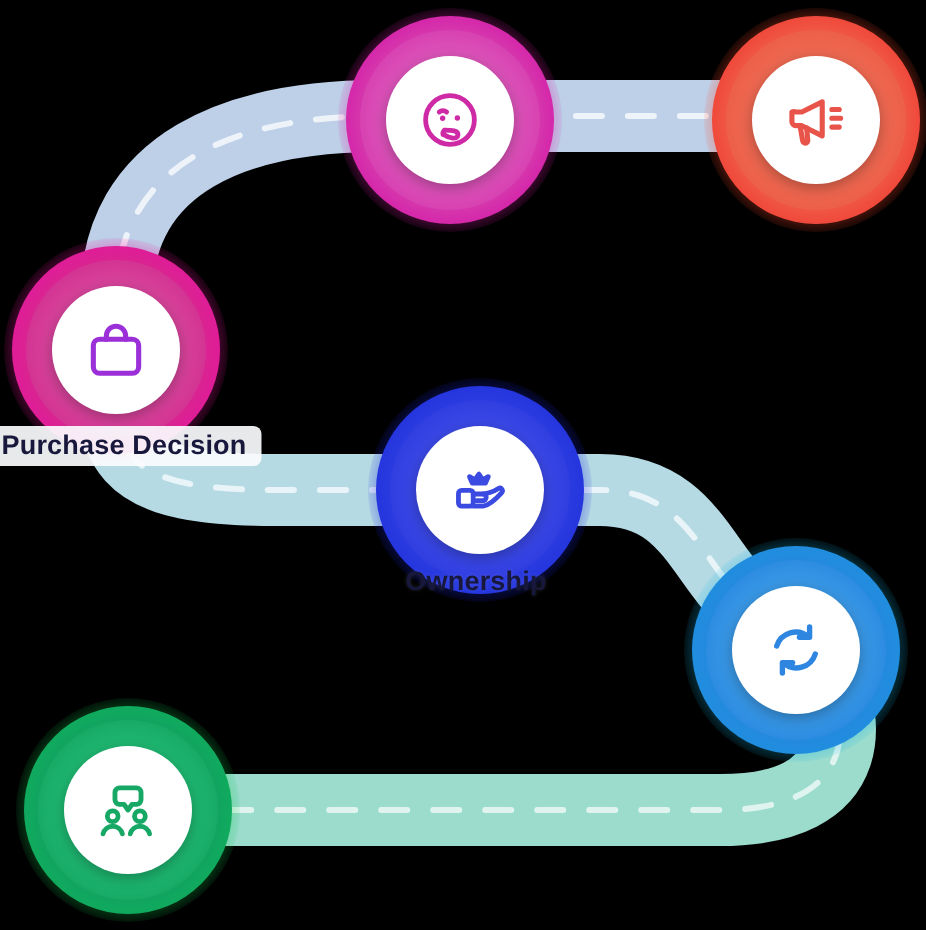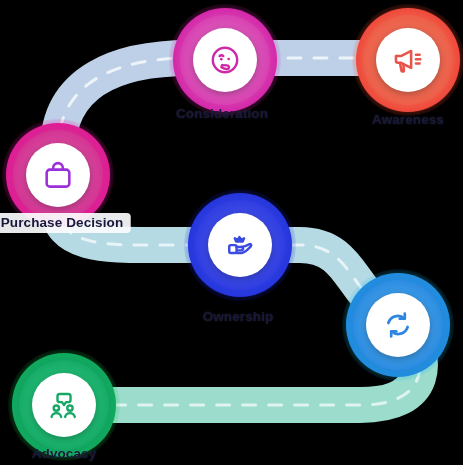--- a/index.html
+++ b/index.html
@@ -142,38 +142,36 @@
     <div class="ring-outer" style="background:radial-gradient(circle,#f05a46 58%,#ef4136 76%,#ff2a12 90%,rgba(255,30,10,0) 96%);"></div>
     <div class="ring-mid" style="background:radial-gradient(circle,#ef6a52 50%,#e8503c 100%);"></div>
     <div class="disc">
       <svg viewBox="0 0 24 24" fill="none" stroke="#e8534a" stroke-width="1.8" stroke-linecap="round" stroke-linejoin="round">
         <path d="M3.5 9.2 v3.4 a1.4 1.4 0 0 0 1.4 1.4 h2.1 l7.2 3.6 V5.6 L7 9.2 H4.9 a1.4 1.4 0 0 0-1.4 0z"></path>
         <path d="M6.4 14.2 l0.9 5.1 a0.9 0.9 0 0 0 1.8-0.1 l-0.4-4.4"></path>
         <path d="M17.6 8.3 h2.6 M17.6 11.4 h3.1 M17.6 14.5 h2.6"></path>
       </svg>
     </div>
   </div>
-  <div class="node-label plain" style="left:408px; top:110px;">Awareness</div>
 
   <div class="node" style="left:225px; top:60px;">
     <div class="halo" style="background:radial-gradient(circle,rgba(232,50,184,0.55) 46%,rgba(220,30,170,0.30) 64%,rgba(210,20,160,0) 74%);"></div>
     <div class="ring-outer" style="background:radial-gradient(circle,#d63aae 58%,#d41fa8 76%,#ef10b4 90%,rgba(240,16,180,0) 96%);"></div>
     <div class="ring-mid" style="background:radial-gradient(circle,#dd55bb 50%,#cf27a3 100%);"></div>
     <div class="disc">
       <svg viewBox="0 0 24 24" fill="none" stroke="#cf2aa6" stroke-width="1.7" stroke-linecap="round" stroke-linejoin="round">
         <circle cx="12" cy="12" r="8.6"></circle>
         <path d="M8.2 9.2 c0.7-0.7 1.9-0.7 2.6 0"></path>
         <circle cx="9.4" cy="11.4" r="0.95" fill="#cf2aa6" stroke="none"></circle>
         <circle cx="14.6" cy="11.3" r="0.95" fill="#cf2aa6" stroke="none"></circle>
         <path d="M10.1 15.6 c1.3 0 2.4 0 3.4 0.2 c0.9 0.2 1.4 0.8 1.3 1.6 c-0.1 0.8-0.9 1.1-1.8 1 c-1.1-0.1-2.1-0.5-2.9-1.1"></path>
         <path d="M10.1 15.6 c-0.5 0.4-0.7 0.9-0.6 1.5"></path>
       </svg>
     </div>
   </div>
-  <div class="node-label plain" style="left:222px; top:104px;">Consideration</div>
 
   <div class="node" style="left:58px; top:175px;">
     <div class="halo" style="background:radial-gradient(circle,rgba(255,31,174,0.55) 46%,rgba(240,20,160,0.30) 64%,rgba(230,10,150,0) 74%);"></div>
     <div class="ring-outer" style="background:radial-gradient(circle,#d8268f 58%,#e2189b 76%,#ff14ad 90%,rgba(255,20,173,0) 96%);"></div>
     <div class="ring-mid" style="background:radial-gradient(circle,#d8459c 50%,#cd1b86 100%);"></div>
     <div class="disc">
       <svg viewBox="0 0 24 24" fill="none" stroke="#9b30d9" stroke-width="1.8" stroke-linecap="round" stroke-linejoin="round">
         <rect x="4" y="8.2" width="16" height="12" rx="2.2"></rect>
         <path d="M8.6 8.2 V7 a3.4 3.4 0 0 1 6.8 0 v1.2"></path>
       </svg>
@@ -188,21 +186,21 @@
     <div class="disc">
       <svg viewBox="0 0 24 24" fill="none" stroke="#3b4ae0" stroke-width="1.7" stroke-linecap="round" stroke-linejoin="round">
         <path d="M8.3 7.3 l1 2.3 h4.6 l1-2.3 l-1.9 1.1 l-1.4-2 l-1.4 2z" fill="#3b4ae0" stroke="none"></path>
         <path d="M8.3 7.3 l1 2.3 h4.6 l1-2.3 l-1.9 1.1 l-1.4-2 l-1.4 2z"></path>
         <rect x="4.4" y="12.1" width="5.2" height="5.6" rx="1.1"></rect>
         <path d="M9.6 13.4 h3.4 a1.2 1.2 0 0 1 0 2.4 h-2.2"></path>
         <path d="M13 13.4 c2 -0.1 4.1 -1 5.5 -1.9 c1 -0.6 1.9 0.6 1.1 1.5 c-1.7 1.9 -4.3 4.3 -6.5 4.7 h-3.5"></path>
       </svg>
     </div>
   </div>
-  <div class="node-label plain" style="left:238px; top:281px;margin-top:26px;">Ownership</div>
+  <div class="node-label plain" style="left:238px; top:281px;">Ownership</div>
 
   <div class="node" style="left:398px; top:325px;">
     <div class="halo" style="background:radial-gradient(circle,rgba(15,214,232,0.45) 46%,rgba(20,180,230,0.28) 64%,rgba(20,160,230,0) 74%);"></div>
     <div class="ring-outer" style="background:radial-gradient(circle,#2489dd 58%,#1f8fe0 76%,#12cfe8 90%,rgba(18,207,232,0) 96%);"></div>
     <div class="ring-mid" style="background:radial-gradient(circle,#3b9ae8 50%,#1878d4 100%);"></div>
     <div class="disc">
       <svg viewBox="0 0 24 24" fill="none" stroke="#2f86e0" stroke-width="1.9" stroke-linecap="round" stroke-linejoin="round">
         <path d="M5.2 10.6 a7 7 0 0 1 11.3-3.2"></path>
         <path d="M18.8 13.4 a7 7 0 0 1-11.3 3.2"></path>
         <path d="M16.8 3.9 v3.6 h-3.6"></path>
@@ -218,15 +216,14 @@
     <div class="disc">
       <svg viewBox="0 0 24 24" fill="none" stroke="#17a866" stroke-width="1.7" stroke-linecap="round" stroke-linejoin="round">
         <path d="M9 4.2 h6 a1.6 1.6 0 0 1 1.6 1.6 v2.6 a1.6 1.6 0 0 1-1.6 1.6 h-1.6 l-1.4 2 l-1.4-2 H9 a1.6 1.6 0 0 1-1.6-1.6 V5.8 A1.6 1.6 0 0 1 9 4.2z"></path>
         <circle cx="6.6" cy="14.2" r="1.9"></circle>
         <circle cx="16.2" cy="14.2" r="1.9"></circle>
         <path d="M3.2 20.4 a3.5 3.5 0 0 1 6.8 0"></path>
         <path d="M12.8 20.4 a3.5 3.5 0 0 1 6.8 0"></path>
       </svg>
     </div>
   </div>
-  <div class="node-label plain" style="left:64px; top:444px;">Advocacy</div>
 
 </div>
 
 </body></html>

